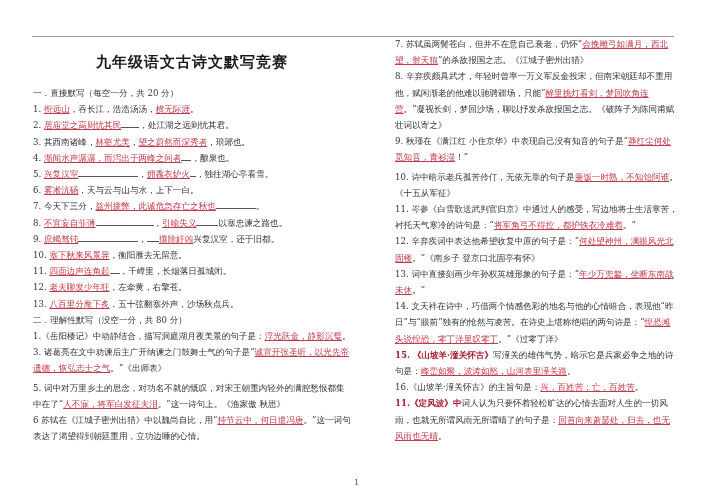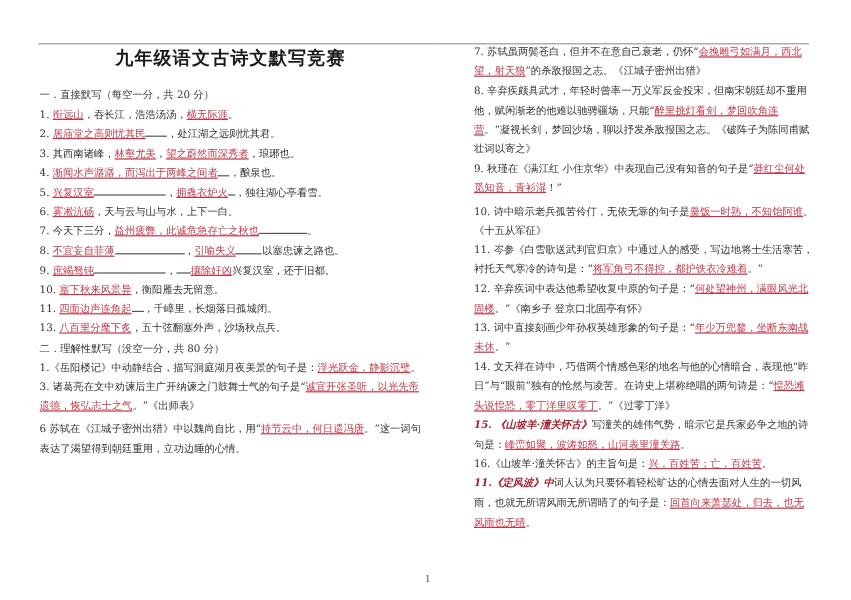--- a/index.html
+++ b/index.html
@@ -5,26 +5,26 @@
   html, body { margin:0; padding:0; background:#ffffff; }
   body { width:709px; height:500px; position:relative; overflow:hidden;
          font-family:"DejaVu Serif", "Liberation Serif", serif; color:#333; }
   .rule { position:absolute; top:36px; height:1px; background:#9a9a9a; }
   .rule.left { left:32px; width:330px; }
   .rule.right { left:362px; width:312px; }
   .col { position:absolute; font-size:8.6px; line-height:16.2px; }
   .col.left { left:33px; top:38px; width:318px; }
   .col.right { left:395px; top:36px; width:283px; }
   .title { text-align:center; font-family:Liberation Sans, sans-serif; font-size:15px;
-           font-weight:bold; color:#1a1a1a; line-height:22px; margin:0 0 12px 0; letter-spacing:1px; }
+           font-weight:bold; color:#1a1a1a; line-height:22px; margin:13px 0 12px 0; letter-spacing:1px; }
   .line { white-space:nowrap; }
   .wrap { white-space:normal; }
   .ans { color:#c0394b; text-decoration:underline; text-decoration-color:#c0394b; }
   .blank { display:inline-block; border-bottom:1px solid #555; height:9px; vertical-align:baseline; }
-  .strong { color:#a8202f; font-weight:bold;font-style:italic; }
+  .strong { color:#a8202f; font-weight:bold; }
   .pagenum { position:absolute; left:354px; top:478px; font-size:8px; color:#555; }
   .gap { height:3px; }
 </style>
 </head>
 <body>
 
 <div class="rule left"></div>
 <div class="rule right"></div>
 
 <div class="col left">
@@ -35,27 +35,29 @@
   <div class="line"><span>2. </span><span class="ans">居庙堂之高则忧其民</span><span class="blank" style="width:18px"></span><span>，处江湖之远则忧其君。</span></div>
   <div class="line"><span>3. 其西南诸峰，</span><span class="ans">林壑尤美</span><span>，</span><span class="ans">望之蔚然而深秀者</span><span>，琅琊也。</span></div>
   <div class="line"><span>4. </span><span class="ans">渐闻水声潺潺，而泻出于两峰之间者</span><span class="blank" style="width:10px"></span><span>，酿泉也。</span></div>
   <div class="line"><span>5. </span><span class="ans">兴复汉室</span><span class="blank" style="width:60px"></span><span>，</span><span class="ans">拥毳衣炉火</span><span class="blank" style="width:6px"></span><span>，独往湖心亭看雪。</span></div>
   <div class="line"><span>6. </span><span class="ans">雾凇沆砀</span><span>，天与云与山与水，上下一白。</span></div>
   <div class="line"><span>7. 今天下三分，</span><span class="ans">益州疲弊，此诚危急存亡之秋也</span><span class="blank" style="width:40px"></span><span>。</span></div>
   <div class="line"><span>8. </span><span class="ans">不宜妄自菲薄</span><span class="blank" style="width:58px"></span><span>，</span><span class="ans">引喻失义</span><span class="blank" style="width:22px"></span><span>以塞忠谏之路也。</span></div>
   <div class="line"><span>9. </span><span class="ans">庶竭驽钝</span><span class="blank" style="width:60px"></span><span>，</span><span class="blank" style="width:12px"></span><span class="ans">攘除奸凶</span><span>兴复汉室，还于旧都。</span></div>
   <div class="line"><span>10. </span><span class="ans">塞下秋来风景异</span><span>，衡阳雁去无留意。</span></div>
   <div class="line"><span>11. </span><span class="ans">四面边声连角起</span><span class="blank" style="width:10px"></span><span>，千嶂里，长烟落日孤城闭。</span></div>
+  <div class="line"><span>12. </span><span class="ans">老夫聊发少年狂</span><span>，左牵黄，右擎苍。</span></div>
   <div class="line"><span>13. </span><span class="ans">八百里分麾下炙</span><span>，五十弦翻塞外声，沙场秋点兵。</span></div>
 
   <div class="line">二．理解性默写（没空一分，共 80 分）</div>
 
   <div class="wrap"><span>1.《岳阳楼记》中动静结合，描写洞庭湖月夜美景的句子是：</span><span class="ans">浮光跃金，静影沉璧</span><span>。</span></div>
   <div class="wrap"><span>3. 诸葛亮在文中劝谏后主广开纳谏之门鼓舞士气的句子是“</span><span class="ans">诚宜开张圣听，以光先帝遗德，恢弘志士之气</span><span>。”《出师表》</span></div>
   <div class="gap"></div>
+  <div class="wrap"><span>5. 词中对万里乡土的思念，对功名不就的慨叹，对宋王朝重内轻外的满腔愁恨都集中在了“</span><span class="ans">人不寐，将军白发征夫泪</span><span>。”这一诗句上。《渔家傲 秋思》</span></div>
   <div class="wrap"><span>6 苏轼在《江城子密州出猎》中以魏尚自比，用“</span><span class="ans">持节云中，何日遣冯唐</span><span>。”这一词句表达了渴望得到朝廷重用，立功边睡的心情。</span></div>
 </div>
 
 <div class="col right">
   <div class="wrap"><span>7. 苏轼虽两鬓苍白，但并不在意自己衰老，仍怀“</span><span class="ans">会挽雕弓如满月，西北望，射天狼</span><span>”的杀敌报国之志。《江城子密州出猎》</span></div>
   <div class="wrap"><span>8. 辛弃疾颇具武才，年轻时曾率一万义军反金投宋，但南宋朝廷却不重用他，赋闲渐老的他难以驰骋疆场，只能“</span><span class="ans">醉里挑灯看剑，梦回吹角连营</span><span>。”凝视长剑，梦回沙场，聊以抒发杀敌报国之志。《破阵子为陈同甫赋壮词以寄之》</span></div>
   <div class="wrap"><span>9. 秋瑾在《满江红 小住京华》中表现自己没有知音的句子是“</span><span class="ans">莽红尘何处觅知音，青衫湿</span><span>！”</span></div>
   <div class="gap"></div>
   <div class="wrap"><span>10. 诗中暗示老兵孤苦伶仃，无依无靠的句子是</span><span class="ans">羹饭一时熟，不知饴阿谁</span><span>。《十五从军征》</span></div>
   <div class="wrap"><span>11. 岑参《白雪歌送武判官归京》中通过人的感受，写边地将士生活寒苦，衬托天气寒冷的诗句是：“</span><span class="ans">将军角弓不得控，都护铁衣冷难着</span><span>。”</span></div>

